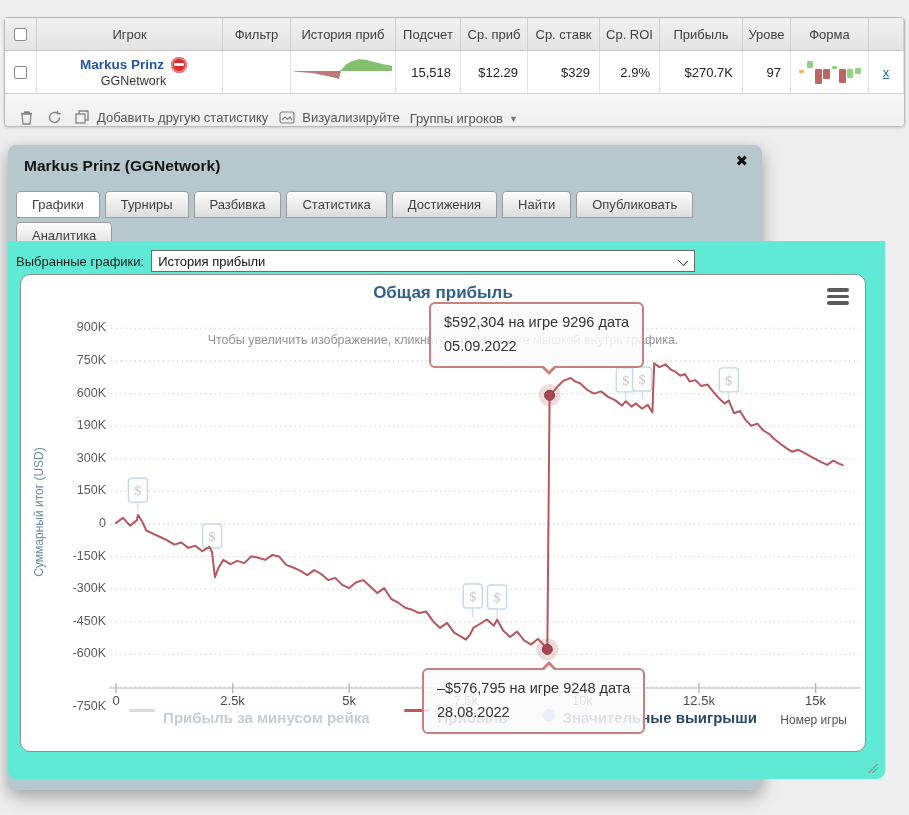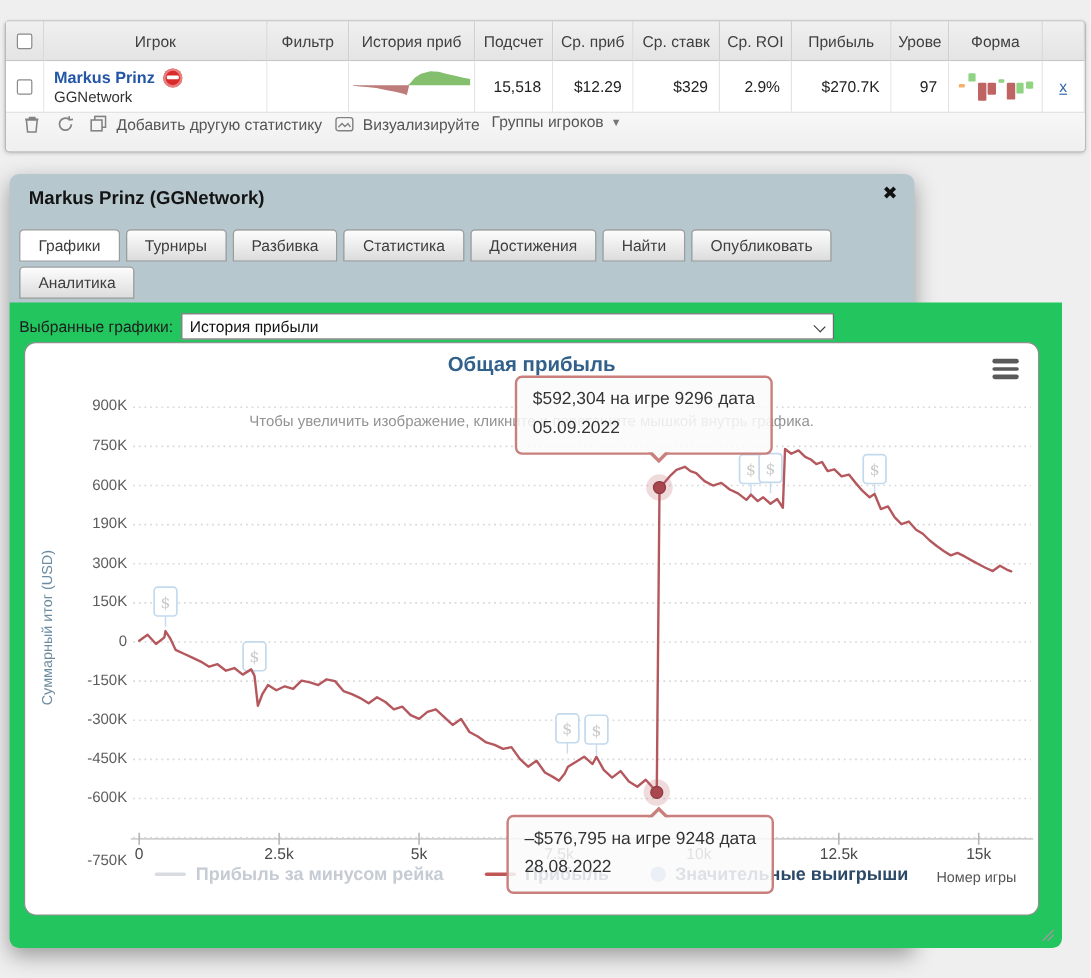--- a/index.html
+++ b/index.html
@@ -10,51 +10,51 @@
   .table-widget { position:absolute; left:4px; top:17px; width:901px; background:#fff;
     border:1px solid #b9b9b9; border-radius:4px; box-shadow:0 1px 3px rgba(0,0,0,.15); }
   .tbl { display:grid; grid-template-columns:32px 186px 68px 105px 65px 67px 72px 60px 83px 48px 78px 1fr; }
   .th { background:linear-gradient(#f0f0f0,#e4e4e4); border-right:1px solid #cfcfcf; border-bottom:1px solid #c6c6c6;
     height:33px; display:flex; align-items:center; justify-content:center;
     font-size:13px; color:#3f3f3f; overflow:hidden; white-space:nowrap; }
   .td { background:#fff; border-right:1px solid #e3e3e3; height:42px; display:flex; align-items:center;
     font-size:13px; color:#222; overflow:hidden; }
   .td.num { justify-content:flex-end; padding-right:9px; }
   .checkbox { width:13px; height:13px; border:1px solid #8a8a8a; border-radius:2px; background:#fff; }
-  .player-cell { flex-direction:column; align-items:flex-start; justify-content:center; padding-left:8px; }
+  .player-cell { flex-direction:column; align-items:center; justify-content:center; padding-left:8px; }
   .player-name-row { display:flex; align-items:center; gap:7px; }
   .player-name { color:#2456a6; font-weight:bold; font-size:13.5px; }
   .no-entry { width:16px; height:16px; border-radius:50%; background:#d82c2c; position:relative;
     box-shadow:inset 0 0 0 2px #e9807f; }
   .no-entry::after { content:""; position:absolute; left:3px; top:6.5px; width:10px; height:3px; background:#fff; border-radius:1px; }
   .network-name { color:#333; font-size:12.5px; margin-top:1px; }
   .spark-cell { justify-content:center; }
   .form-cell { justify-content:center; }
   .form-box { position:relative; width:64px; height:28px; }
   .form-box .bar { position:absolute; border-radius:1px; }
   .remove-link { color:#3366aa; text-decoration:underline; font-size:13px; }
   .tbl-toolbar { grid-column:1 / -1; height:33px; background:linear-gradient(#f7f7f7,#efefef);
-    border-top:1px solid #d2d2d2; display:flex; align-items:flex-start; gap:10px; padding:0 12px;
+    border-top:1px solid #d2d2d2; display:flex; align-items:flex-end; gap:10px; padding:0 12px;
     font-size:13px; color:#555; border-radius:0 0 4px 4px; }
   .tool-ic { display:inline-flex; align-items:center; justify-content:center; width:18px; height:18px; }
   .tool-group { display:flex; align-items:center; gap:6px; cursor:default; }
   .dd-tri { font-size:9px; color:#777; }
 
   
   .modal { position:absolute; left:8px; top:145px; width:754px; height:645px; background:#b6c8ce;
     border-radius:8px; box-shadow:0 6px 18px rgba(0,0,0,.35); }
   .modal-title { position:absolute; left:16px; top:12px; font-size:15.5px; font-weight:bold; color:#141414; }
   .modal-close { position:absolute; right:14px; top:7px; font-size:15px; font-weight:bold; color:#111; cursor:pointer; }
   .tabs-row { position:absolute; left:8px; display:flex; gap:5px; }
   .tabs-row.r1 { top:46px; } .tabs-row.r2 { top:77px; }
   .tab { height:27px; padding:0 15px; display:flex; align-items:center; font-size:13px; color:#3e3e3e;
     background:linear-gradient(#fdfdfd,#dcdcdc); border:1px solid #9c9c9c; border-radius:4px 4px 0 0;
     white-space:nowrap; cursor:pointer; }
   .tab.active { background:#fff; font-weight:normal; }
-  .modal-content { position:absolute; left:0; top:107px; width:877px; height:538px; background:#22c55e; border-radius:0 0 8px 8px;text-decoration:underline; }
+  .modal-content { position:absolute; left:0; top:96px; width:877px; height:538px; background:#5eead4; border-radius:0 0 8px 8px;text-decoration:underline; }
   .select-row { position:absolute; left:8px; top:9px; display:flex; align-items:center; gap:7px; font-size:13px; color:#1c1c1c; }
   .chart-select { position:relative; width:544px; height:22px; border:1px solid #6a6a6a; background:#fff;
     display:flex; align-items:center; padding:0 22px 0 6px; font-size:13px; color:#111; cursor:pointer; }
   .chevron { position:absolute; right:7px; top:6px; width:8px; height:8px; border-right:1.6px solid #333; border-bottom:1.6px solid #333; transform:rotate(45deg) scale(1,.8); }
   .resize-handle { position:absolute; right:7px; bottom:6px; width:10px; height:10px;
     background:linear-gradient(135deg, transparent 50%, #999 50%, #999 58%, transparent 58%, transparent 70%, #999 70%, #999 78%, transparent 78%); }
 
   
   .chart-box { position:absolute; left:12px; top:33px; width:846px; height:478px; background:#fff;
     border:1.5px solid #8f8f8f; border-radius:10px; overflow:hidden; }
@@ -65,21 +65,21 @@
   .chart-svg { position:absolute; left:0; top:0; }
   .grid { stroke:#d9d9d9; stroke-width:1.3; stroke-dasharray:1.5 3.2; }
   .axis { stroke:#cfcfcf; stroke-width:1.5; }
   .tick { stroke:#b5b5b5; stroke-width:1.3; }
   .ylab { position:absolute; width:62px; text-align:right; font-size:12.5px; color:#5c5c5c; }
   .xlab { position:absolute; width:60px; text-align:center; font-size:13px; color:#4a4a4a; }
   .y-title { position:absolute; left:-62px; top:230px; width:160px; text-align:center; transform:rotate(-90deg);
     font-size:12px; color:#6b8ba1; }
   .x-title { position:absolute; right:18px; top:438px; font-size:12px; color:#565656; }
   .legend { position:absolute; left:0; top:434px; width:100%; display:flex; justify-content:center; gap:34px; z-index:2; }
-  .leg-item { display:flex; align-items:center; gap:8px; font-size:15px; font-weight:bold; }
+  .leg-item { display:flex; gap:8px; font-size:15px; font-weight:bold; }
   .leg-dash { width:26px; height:3px; border-radius:2px; }
   .leg-dot { width:13px; height:13px; border-radius:50%; }
   .leg-item.muted span.lbl { color:#c5ccd3; }
   .leg-item.dark span.lbl { color:#2c4a68; }
 
   .tooltip { position:absolute; z-index:5; background:rgba(250,250,250,.86); border:2px solid #c9807d;
     border-radius:6px; padding:7px 13px; font-size:14.5px; color:#333; line-height:1.65; white-space:nowrap; }
   .tooltip .ptr, .tooltip .ptr2 { position:absolute; width:0; height:0; border:9px solid transparent; }
   .tt-top .ptr2 { top:100%; left:109px; border-top-color:#c9807d; }
   .tt-top .ptr  { top:calc(100% - 3px); left:110px; border:8px solid transparent; border-top-color:#fafafa; z-index:1; }

